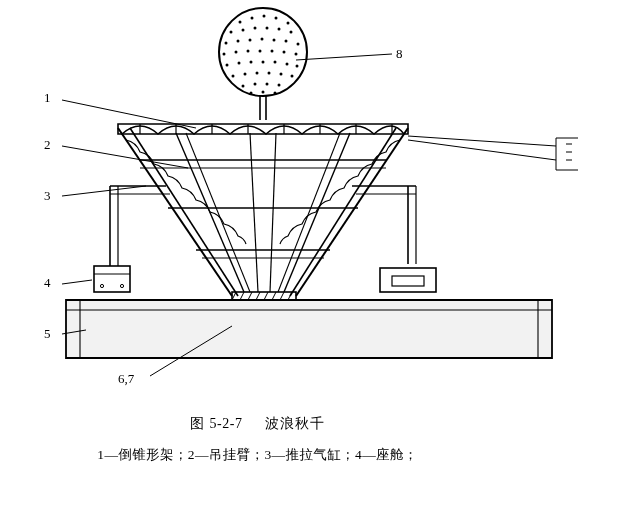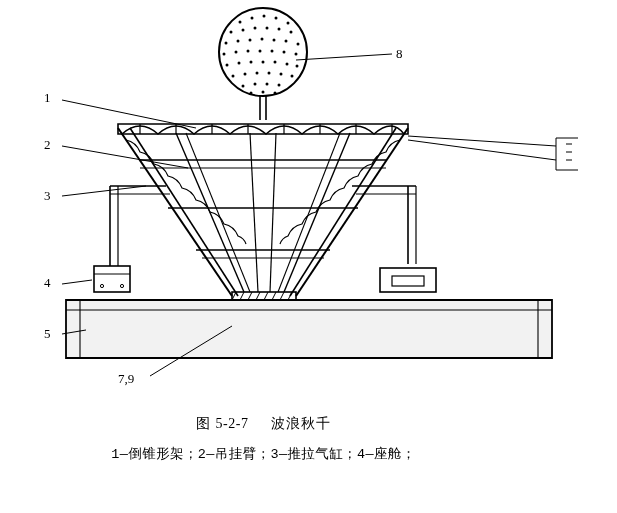--- a/index.html
+++ b/index.html
@@ -22,36 +22,36 @@
     width: 617px;
     height: 513px;
   }
   svg#diagram {
     position: absolute;
     left: 0;
     top: 0;
   }
   .caption-block {
     position: absolute;
-    left: 18px;
+    left: 12px;
     top: 415px;
     width: 491px;
     text-align: center;
   }
   .fig-title {
     font-family: "Liberation Serif", serif;
     font-size: 14px;
     letter-spacing: 1px;
     margin-bottom: 11px;
   }
   .fig-title .num {
     letter-spacing: 0.5px;
   }
   .legend-line {
-    font-family: Liberation Mono, monospace;
+    font-family: Liberation Serif, serif;
     font-size: 13.5px;
     letter-spacing: 0.4px;
     line-height: 22px;
   }
   .callout {
     position: absolute;
     font-family: "Liberation Serif", serif;
     font-size: 13px;
   }
 </style>
@@ -230,21 +230,21 @@
       <line x1="150" y1="376" x2="232" y2="326"></line>
       <line x1="296" y1="60" x2="392" y2="54"></line>
     </g>
   </svg>
 
   <div class="callout" style="left:44px; top:90px;">1</div>
   <div class="callout" style="left:44px; top:137px;">2</div>
   <div class="callout" style="left:44px; top:188px;">3</div>
   <div class="callout" style="left:44px; top:275px;">4</div>
   <div class="callout" style="left:44px; top:326px;">5</div>
-  <div class="callout" style="left:118px; top:371px;">7,9</div>
+  <div class="callout" style="left:118px; top:371px;">6,7</div>
   <div class="callout" style="left:396px; top:46px;">8</div>
 
   <div class="caption-block">
     <div class="fig-title">
       <span>图</span>
       <span class="num">5-2-7</span>
       &nbsp;&nbsp;&nbsp;
       <span>波浪秋千</span>
     </div>
     <div class="legend-line">1—倒锥形架；2—吊挂臂；3—推拉气缸；4—座舱；</div>

